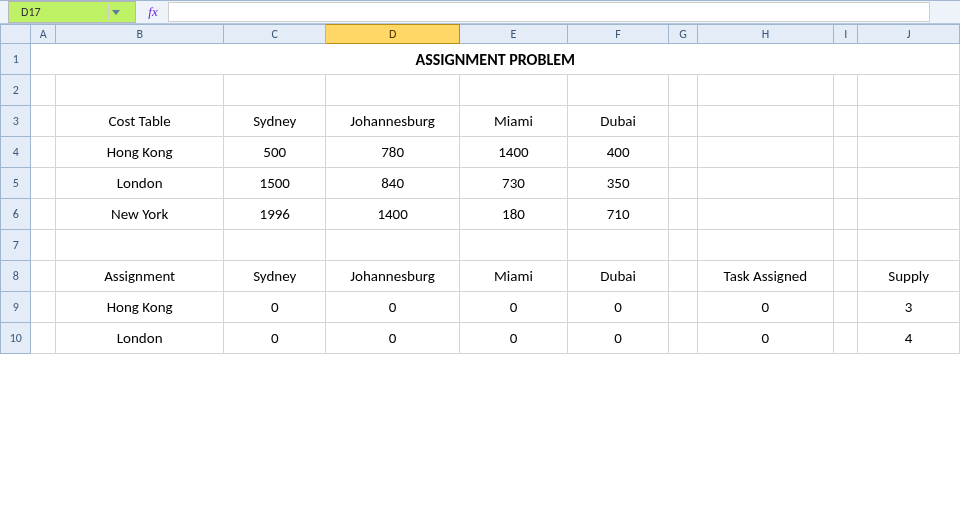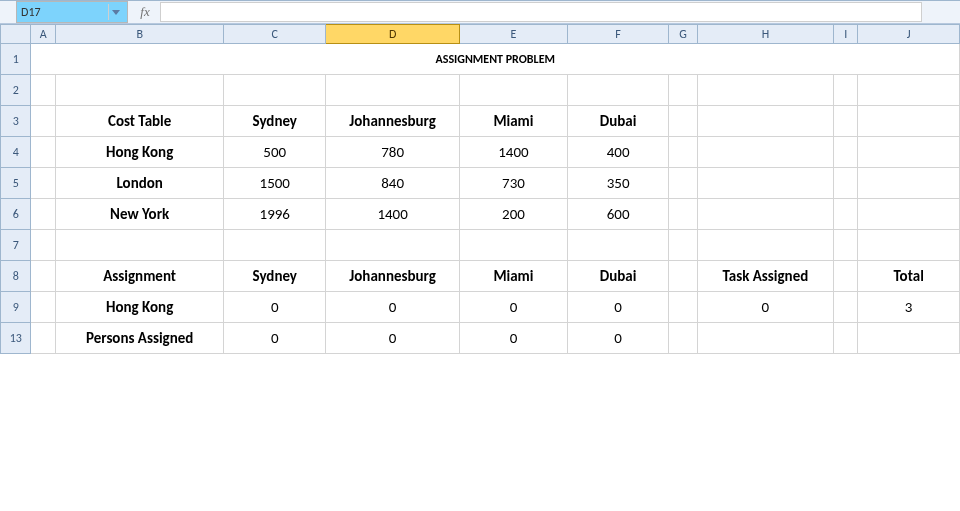--- a/index.html
+++ b/index.html
@@ -1,36 +1,36 @@
 <!DOCTYPE html>
 <html><head>
 <meta charset="utf-8">
 <style>
 html,body{margin:0;padding:0;font-family:Calibri,Arial,sans-serif;font-size:14px;color:#000;background:#fff}
 .sheet{width:960px;height:511px;position:relative;overflow:hidden;border-top:1px solid #9eb6ce}
 
 
 .namebar{display:flex;align-items:center;height:22px;background:#eef3fa;border-bottom:1px solid #b6c8de;font-size:12px;color:#333}
-.namebox{width:102px;height:20px;margin-left:16px;background:#7dd3fc;border:1px solid #b7b7b7;display:flex;align-items:center;padding:0 4px;font-size:12px}
+.namebox{width:102px;height:20px;margin-left:8px;background:#bef264;border:1px solid #b7b7b7;display:flex;align-items:center;padding:0 12px;font-size:12px}
 .dd{margin-left:auto;margin-right:0}
 .dd-icon{width:14px;height:16px;display:flex;align-items:center;justify-content:center;color:#555;border-left:1px solid #cfcfcf}
 .fxwrap{display:flex;align-items:center;margin-left:6px}
-.fxbtn{width:20px;height:18px;display:flex;align-items:center;justify-content:center;font-style:italic;font-family:"Times New Roman",serif;font-size:13px;color:#737373;border:1px solid transparent}
+.fxbtn{width:20px;height:18px;display:flex;align-items:center;justify-content:center;font-style:italic;font-family:"Times New Roman",serif;font-size:13px;color:#6d28d9;border:1px solid transparent}
 .formulabox{width:760px;height:18px;background:#fff;border:1px solid #cfcfcf;margin-left:4px}
 
 
 table.grid{border-collapse:collapse;table-layout:fixed;width:100%}
 table.grid th,table.grid td{border:1px solid #d4d4d4;padding:0}
 table.grid th{background:#e4ecf7;color:#3b587b;font-weight:normal;font-size:12px;height:18px;text-align:center;border-color:#9eb6ce}
 th.colh{position:relative}
 th.colh.sel{background:#ffd766;color:#4e3500;border-color:#b78f14}
 th.rowh{background:#e4ecf7;color:#3b587b;font-size:12px;text-align:center;width:30px;border-color:#9eb6ce}
 td.cell{height:30px;font-size:15px;text-align:center;vertical-align:middle;white-space:nowrap}
-td.cell.b{font-weight:bold}
-td.cell.title{font-weight:bold;font-size:12px}
+td.cell.b{font-weight:normal}
+td.cell.title{font-weight:bold;font-size:16px}
 .corner{background:#e4ecf7;border-color:#9eb6ce}
 .tri{display:inline-block;width:0;height:0;border-left:4px solid transparent;border-right:4px solid transparent;border-top:5px solid #5b7aa3}
 </style>
 </head>
 <body>
 
 <div class="sheet">
 
   <div class="namebar">
     <div class="namebox">
@@ -134,22 +134,22 @@
           <td class="cell"></td>
           <td class="cell"></td>
           <td class="cell"></td>
         </tr>
         <tr>
           <th class="rowh">6</th>
           <td class="cell"></td>
           <td class="cell b">New York</td>
           <td class="cell">1996</td>
           <td class="cell">1400</td>
-          <td class="cell">200</td>
-          <td class="cell">600</td>
+          <td class="cell">180</td>
+          <td class="cell">710</td>
           <td class="cell"></td>
           <td class="cell"></td>
           <td class="cell"></td>
           <td class="cell"></td>
         </tr>
         <tr>
           <th class="rowh">7</th>
           <td class="cell"></td>
           <td class="cell"></td>
           <td class="cell"></td>
@@ -165,44 +165,44 @@
           <th class="rowh">8</th>
           <td class="cell"></td>
           <td class="cell b">Assignment</td>
           <td class="cell b">Sydney</td>
           <td class="cell b">Johannesburg</td>
           <td class="cell b">Miami</td>
           <td class="cell b">Dubai</td>
           <td class="cell"></td>
           <td class="cell b">Task Assigned</td>
           <td class="cell"></td>
-          <td class="cell b">Total</td>
+          <td class="cell b">Supply</td>
         </tr>
         <tr>
           <th class="rowh">9</th>
           <td class="cell"></td>
           <td class="cell b">Hong Kong</td>
           <td class="cell">0</td>
           <td class="cell">0</td>
           <td class="cell">0</td>
           <td class="cell">0</td>
           <td class="cell"></td>
           <td class="cell">0</td>
           <td class="cell"></td>
           <td class="cell">3</td>
         </tr>
         <tr>
-          <th class="rowh">13</th>
-          <td class="cell"></td>
-          <td class="cell b">Persons Assigned</td>
-          <td class="cell">0</td>
-          <td class="cell">0</td>
-          <td class="cell">0</td>
-          <td class="cell">0</td>
-          <td class="cell"></td>
-          <td class="cell"></td>
-          <td class="cell"></td>
-          <td class="cell"></td>
+          <th class="rowh">10</th>
+          <td class="cell"></td>
+          <td class="cell b">London</td>
+          <td class="cell">0</td>
+          <td class="cell">0</td>
+          <td class="cell">0</td>
+          <td class="cell">0</td>
+          <td class="cell"></td>
+          <td class="cell">0</td>
+          <td class="cell"></td>
+          <td class="cell">4</td>
         </tr>
       </tbody>
   </table>
 
 </div>
 
 </body></html>

